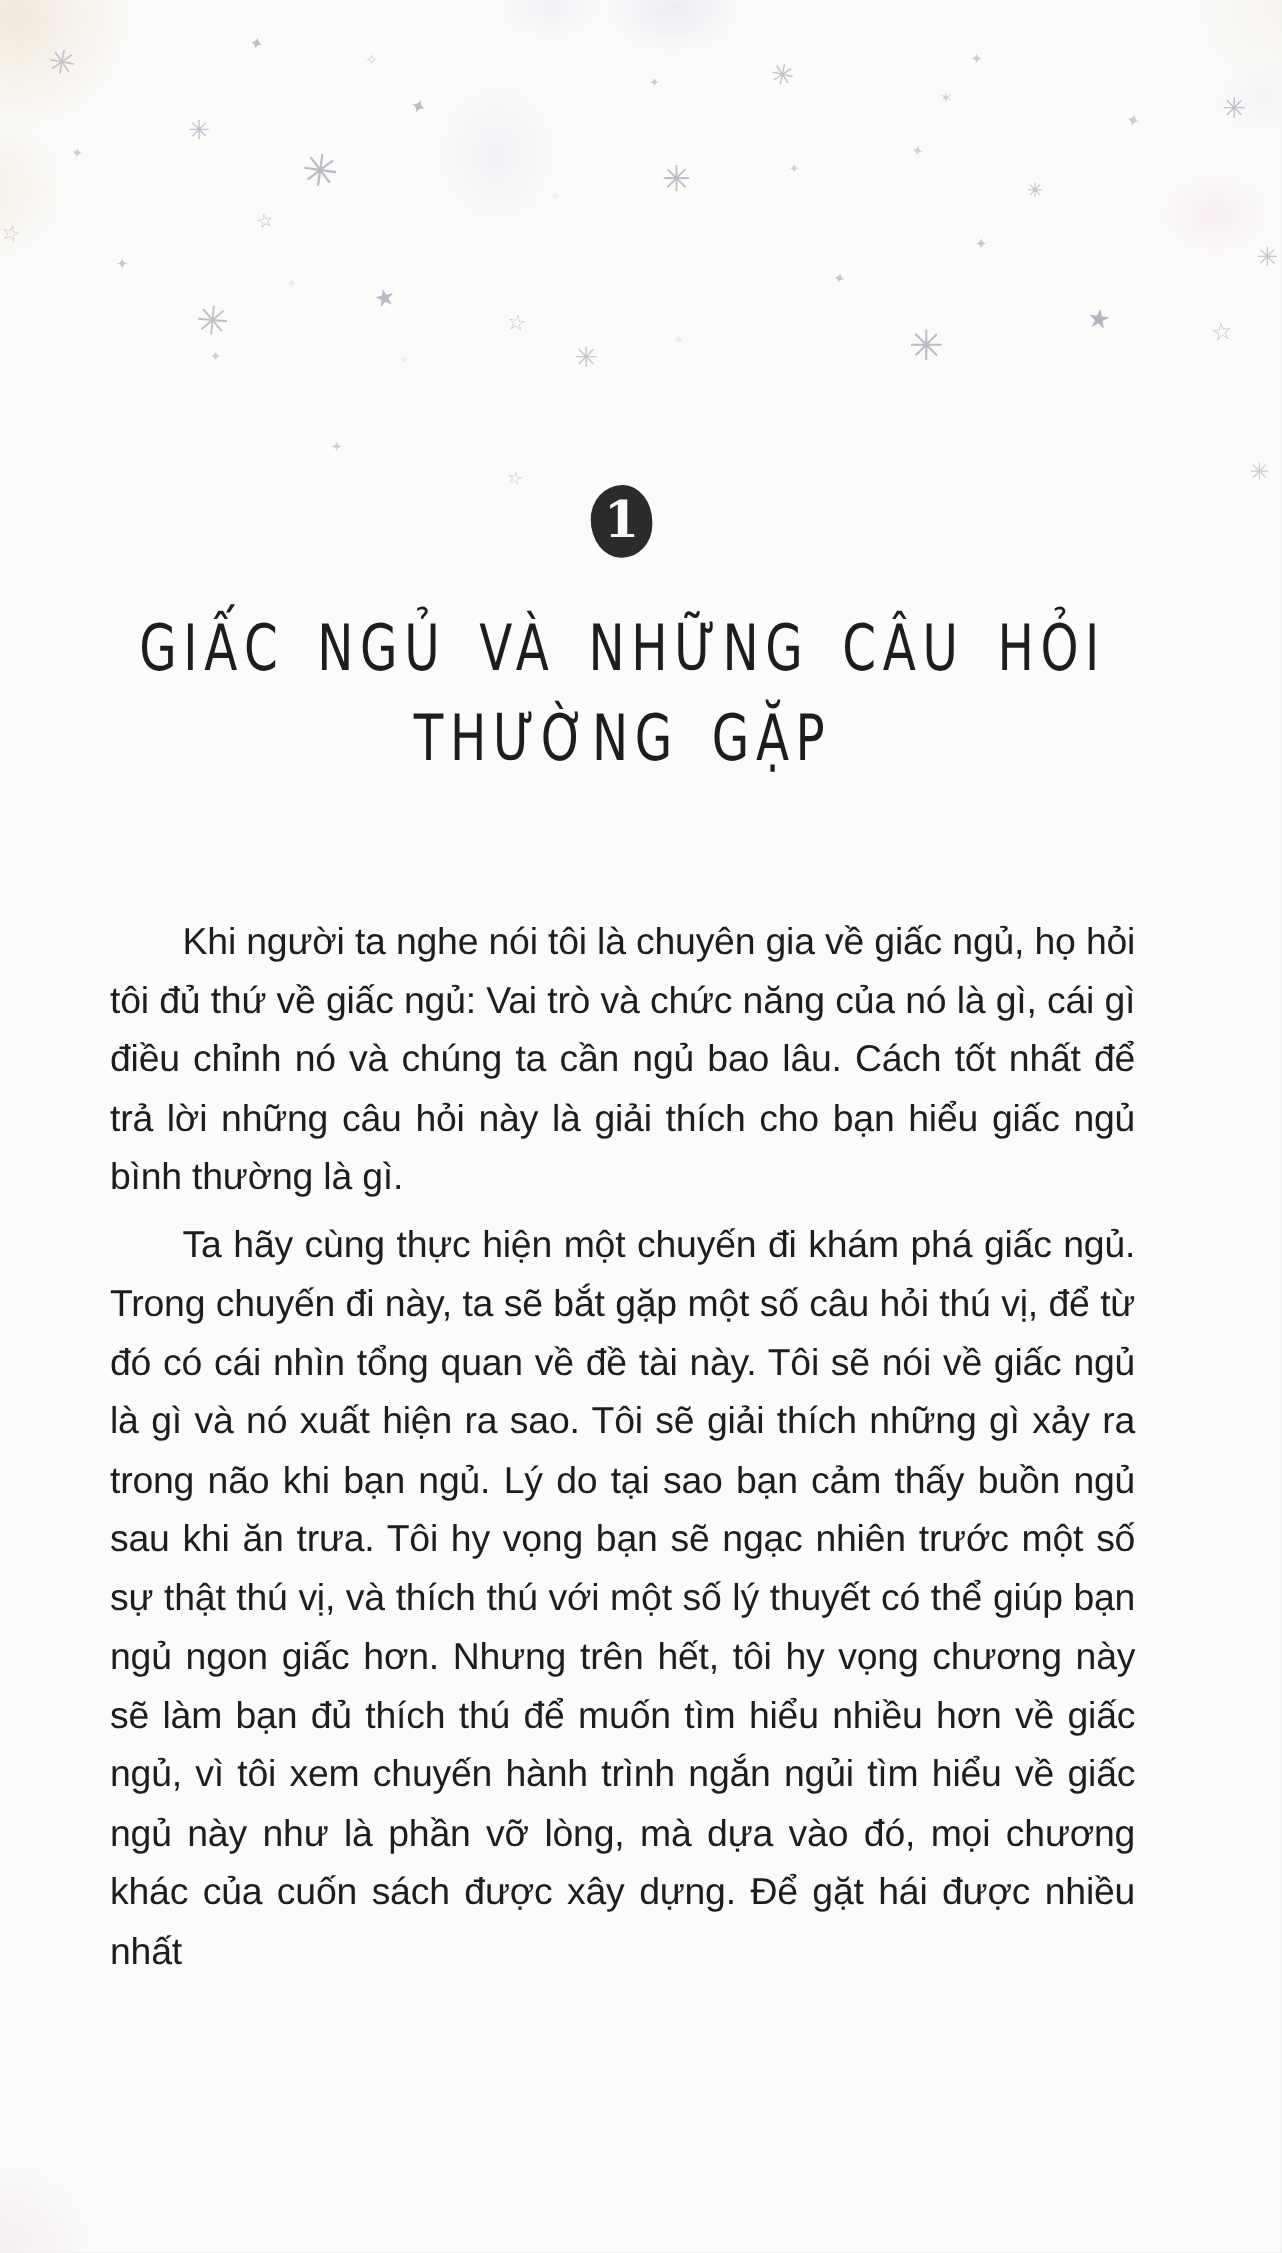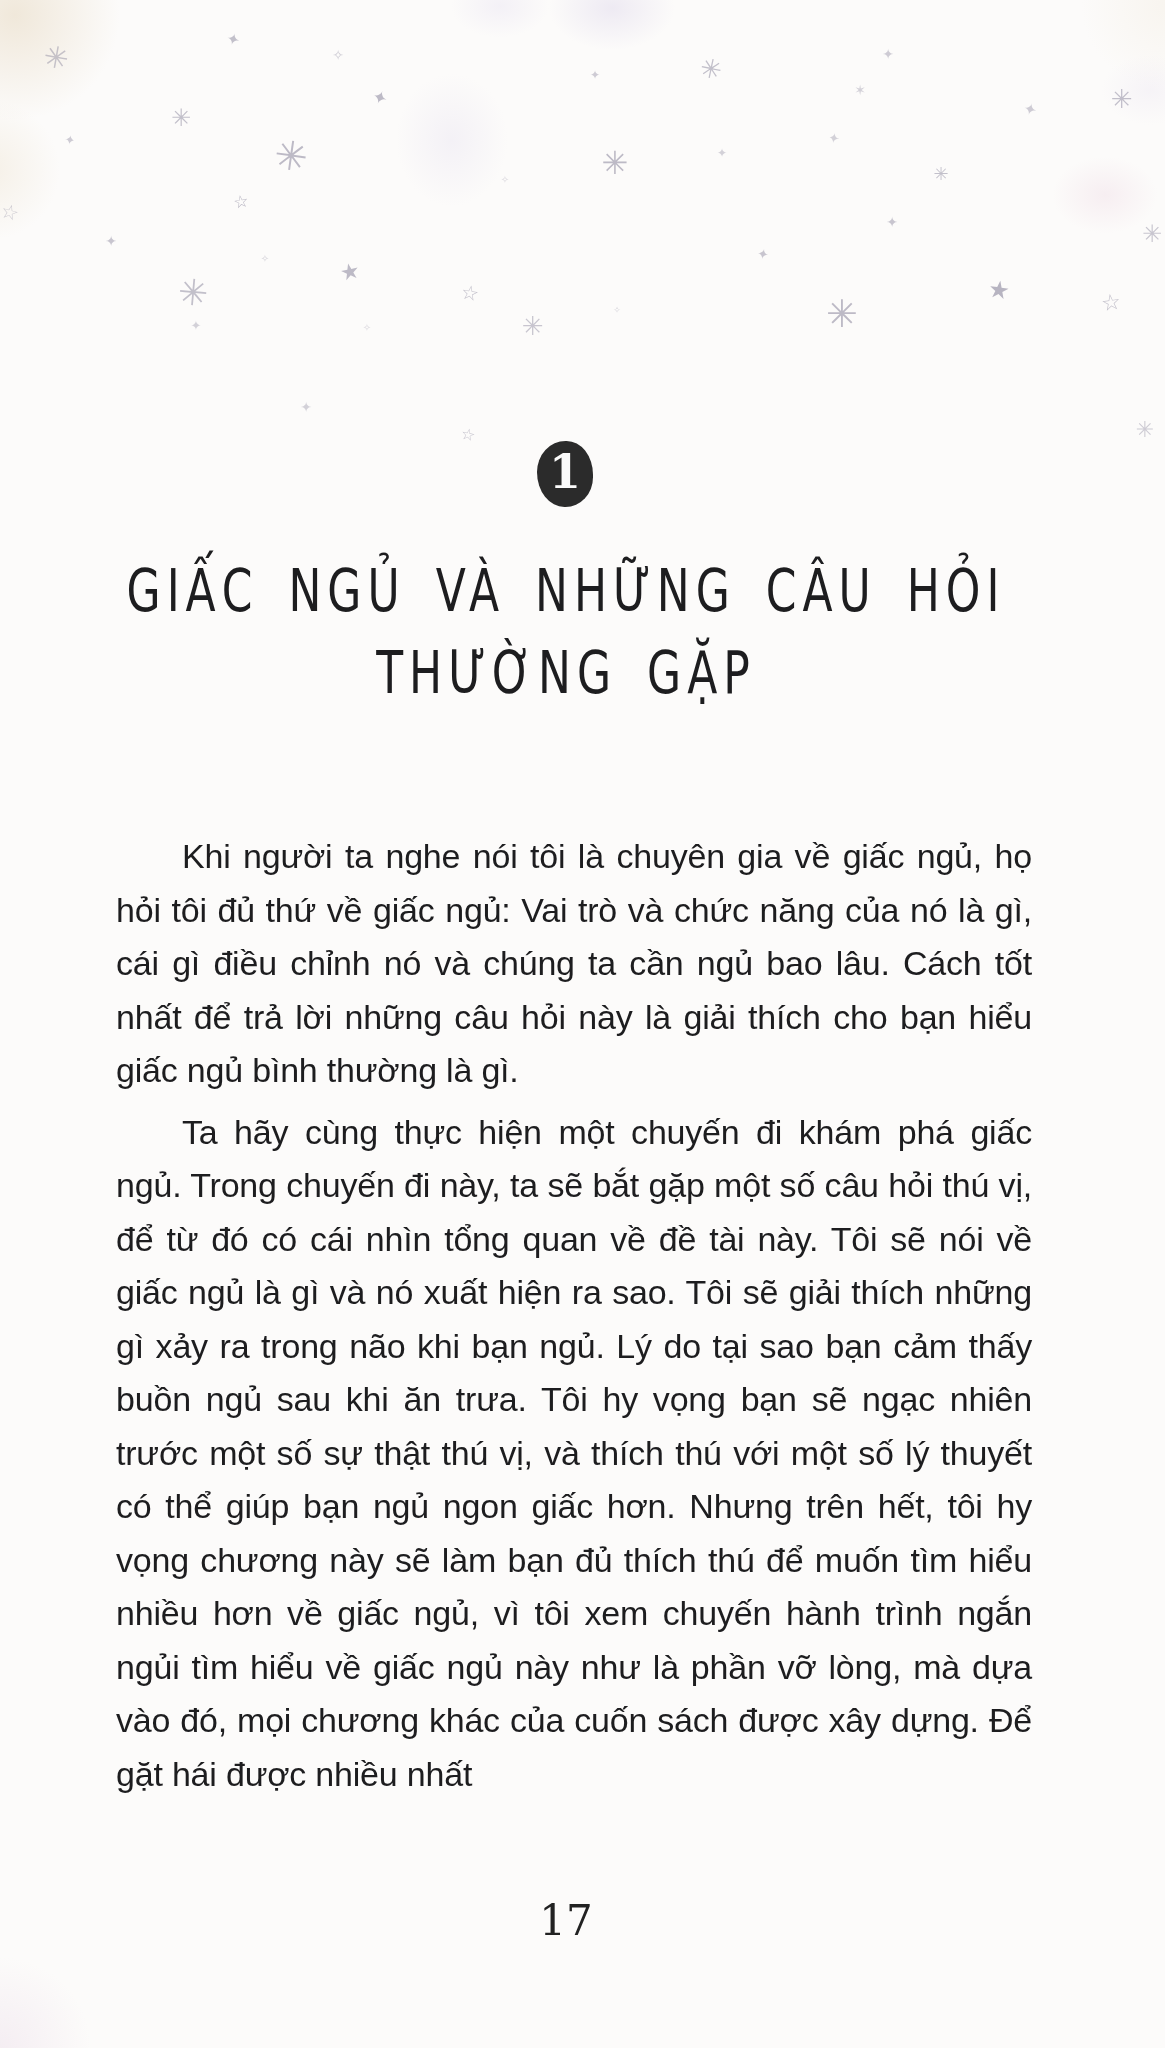--- a/index.html
+++ b/index.html
@@ -82,21 +82,21 @@
     top: 830px;
     width: 932px;
     font-family: "Liberation Sans", sans-serif;
     font-size: 34px;
     line-height: 53.5px;
     letter-spacing: -0.2px;
     color: var(--ink, #1d1d1f);
     text-align: justify;
   }
   .body-text p {
-    margin: 0 0 8px 16px;
+    margin: 0 0 8px 0;
     text-indent: 66px;
   }
   .page-number {
     position: absolute;
     left: 100px;
     top: 1896px;
     width: 932px;
     text-align: center;
     font-family: "DejaVu Serif", serif;
     font-size: 42px;
@@ -155,15 +155,14 @@
 
   <h1 class="chapter-title"><span>GIẤC NGỦ VÀ NHỮNG CÂU HỎI</span><br>
     <span>THƯỜNG GẶP</span>
   </h1>
 
   <div class="body-text">
     <p>Khi người ta nghe nói tôi là chuyên gia về giấc ngủ, họ hỏi tôi đủ thứ về giấc ngủ: Vai trò và chức năng của nó là gì, cái gì điều chỉnh nó và chúng ta cần ngủ bao lâu. Cách tốt nhất để trả lời những câu hỏi này là giải thích cho bạn hiểu giấc ngủ bình thường là gì.</p>
     <p>Ta hãy cùng thực hiện một chuyến đi khám phá giấc ngủ. Trong chuyến đi này, ta sẽ bắt gặp một số câu hỏi thú vị, để từ đó có cái nhìn tổng quan về đề tài này. Tôi sẽ nói về giấc ngủ là gì và nó xuất hiện ra sao. Tôi sẽ giải thích những gì xảy ra trong não khi bạn ngủ. Lý do tại sao bạn cảm thấy buồn ngủ sau khi ăn trưa. Tôi hy vọng bạn sẽ ngạc nhiên trước một số sự thật thú vị, và thích thú với một số lý thuyết có thể giúp bạn ngủ ngon giấc hơn. Nhưng trên hết, tôi hy vọng chương này sẽ làm bạn đủ thích thú để muốn tìm hiểu nhiều hơn về giấc ngủ, vì tôi xem chuyến hành trình ngắn ngủi tìm hiểu về giấc ngủ này như là phần vỡ lòng, mà dựa vào đó, mọi chương khác của cuốn sách được xây dựng. Để gặt hái được nhiều nhất</p>
   </div>
 
-  <div class="page-number">17</div>
 
 </div>
 
 </body></html>

